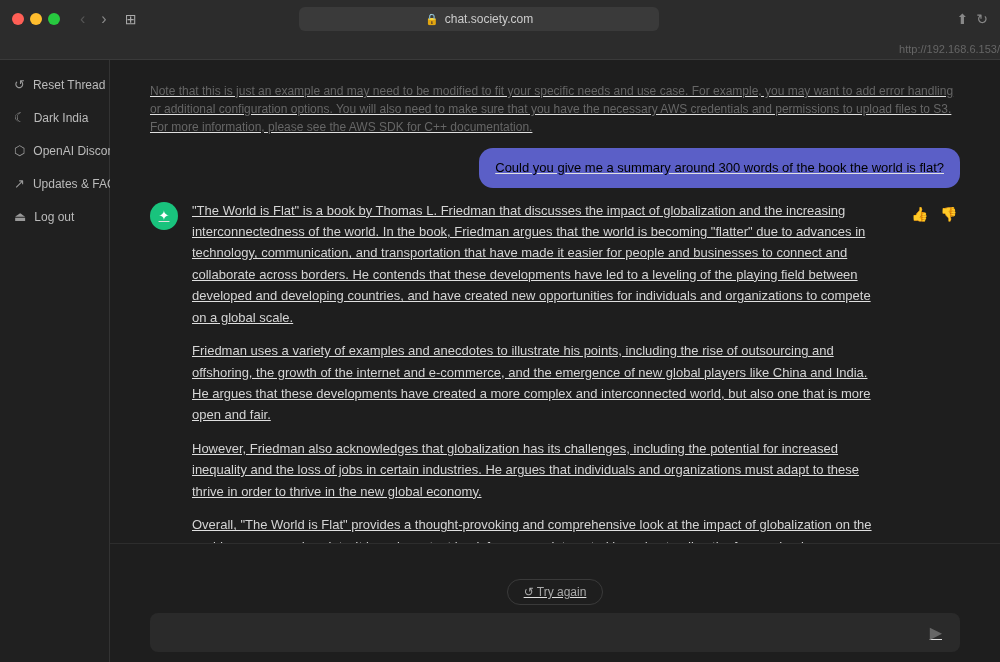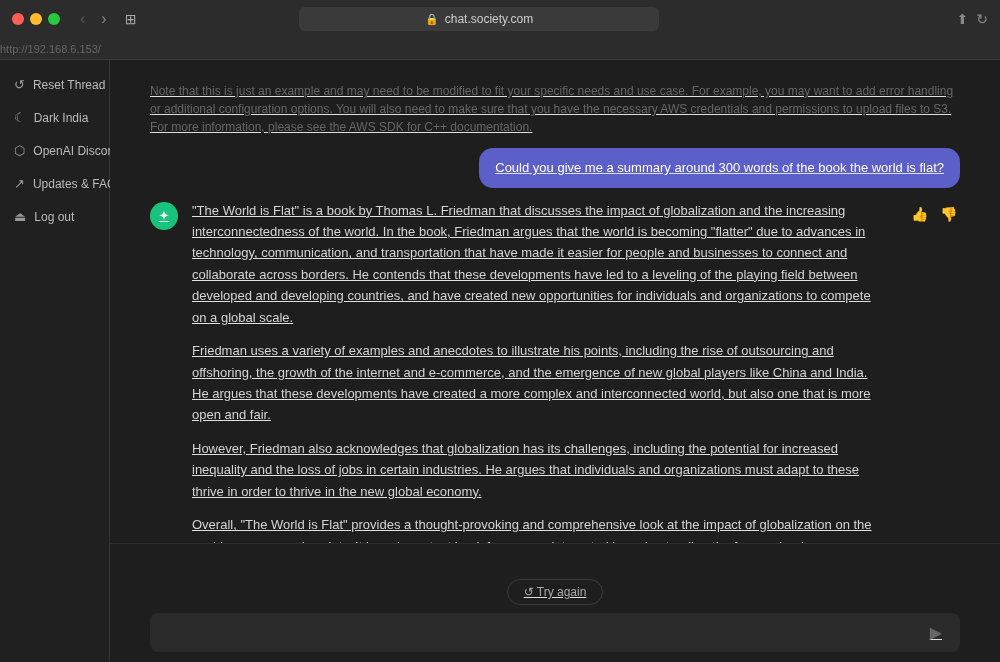--- a/index.html
+++ b/index.html
@@ -82,21 +82,21 @@
       border: none;
       color: #888;
       cursor: pointer;
       font-size: 14px;
     }
     .subbar {
       background: #2c2c2c;
       height: 22px;
       display: flex;
       align-items: center;
-      justify-content: flex-start;
+      justify-content: flex-end;
       font-size: 11px;
       color: #666;
       border-bottom: 1px solid #3a3a3a;
       flex-shrink: 0;
     }
 
     
     .app-body {
       display: flex;
       flex: 1;
@@ -151,21 +151,21 @@
       position: relative;
     }
     .message-row.user { justify-content: flex-end; padding-right: 40px; }
     .message-row.assistant {}
 
     .user-bubble {
       background: #5b5fc7;
       border-radius: 14px;
       padding: 10px 16px;
       font-size: 13px;
-      color: #ffffff;
+      color: #000000;
       max-width: 560px;
       line-height: 1.5;
     }
 
     .assistant-avatar {
       width: 28px;
       height: 28px;
       border-radius: 50%;
       background: #19c37d;
       display: flex;

